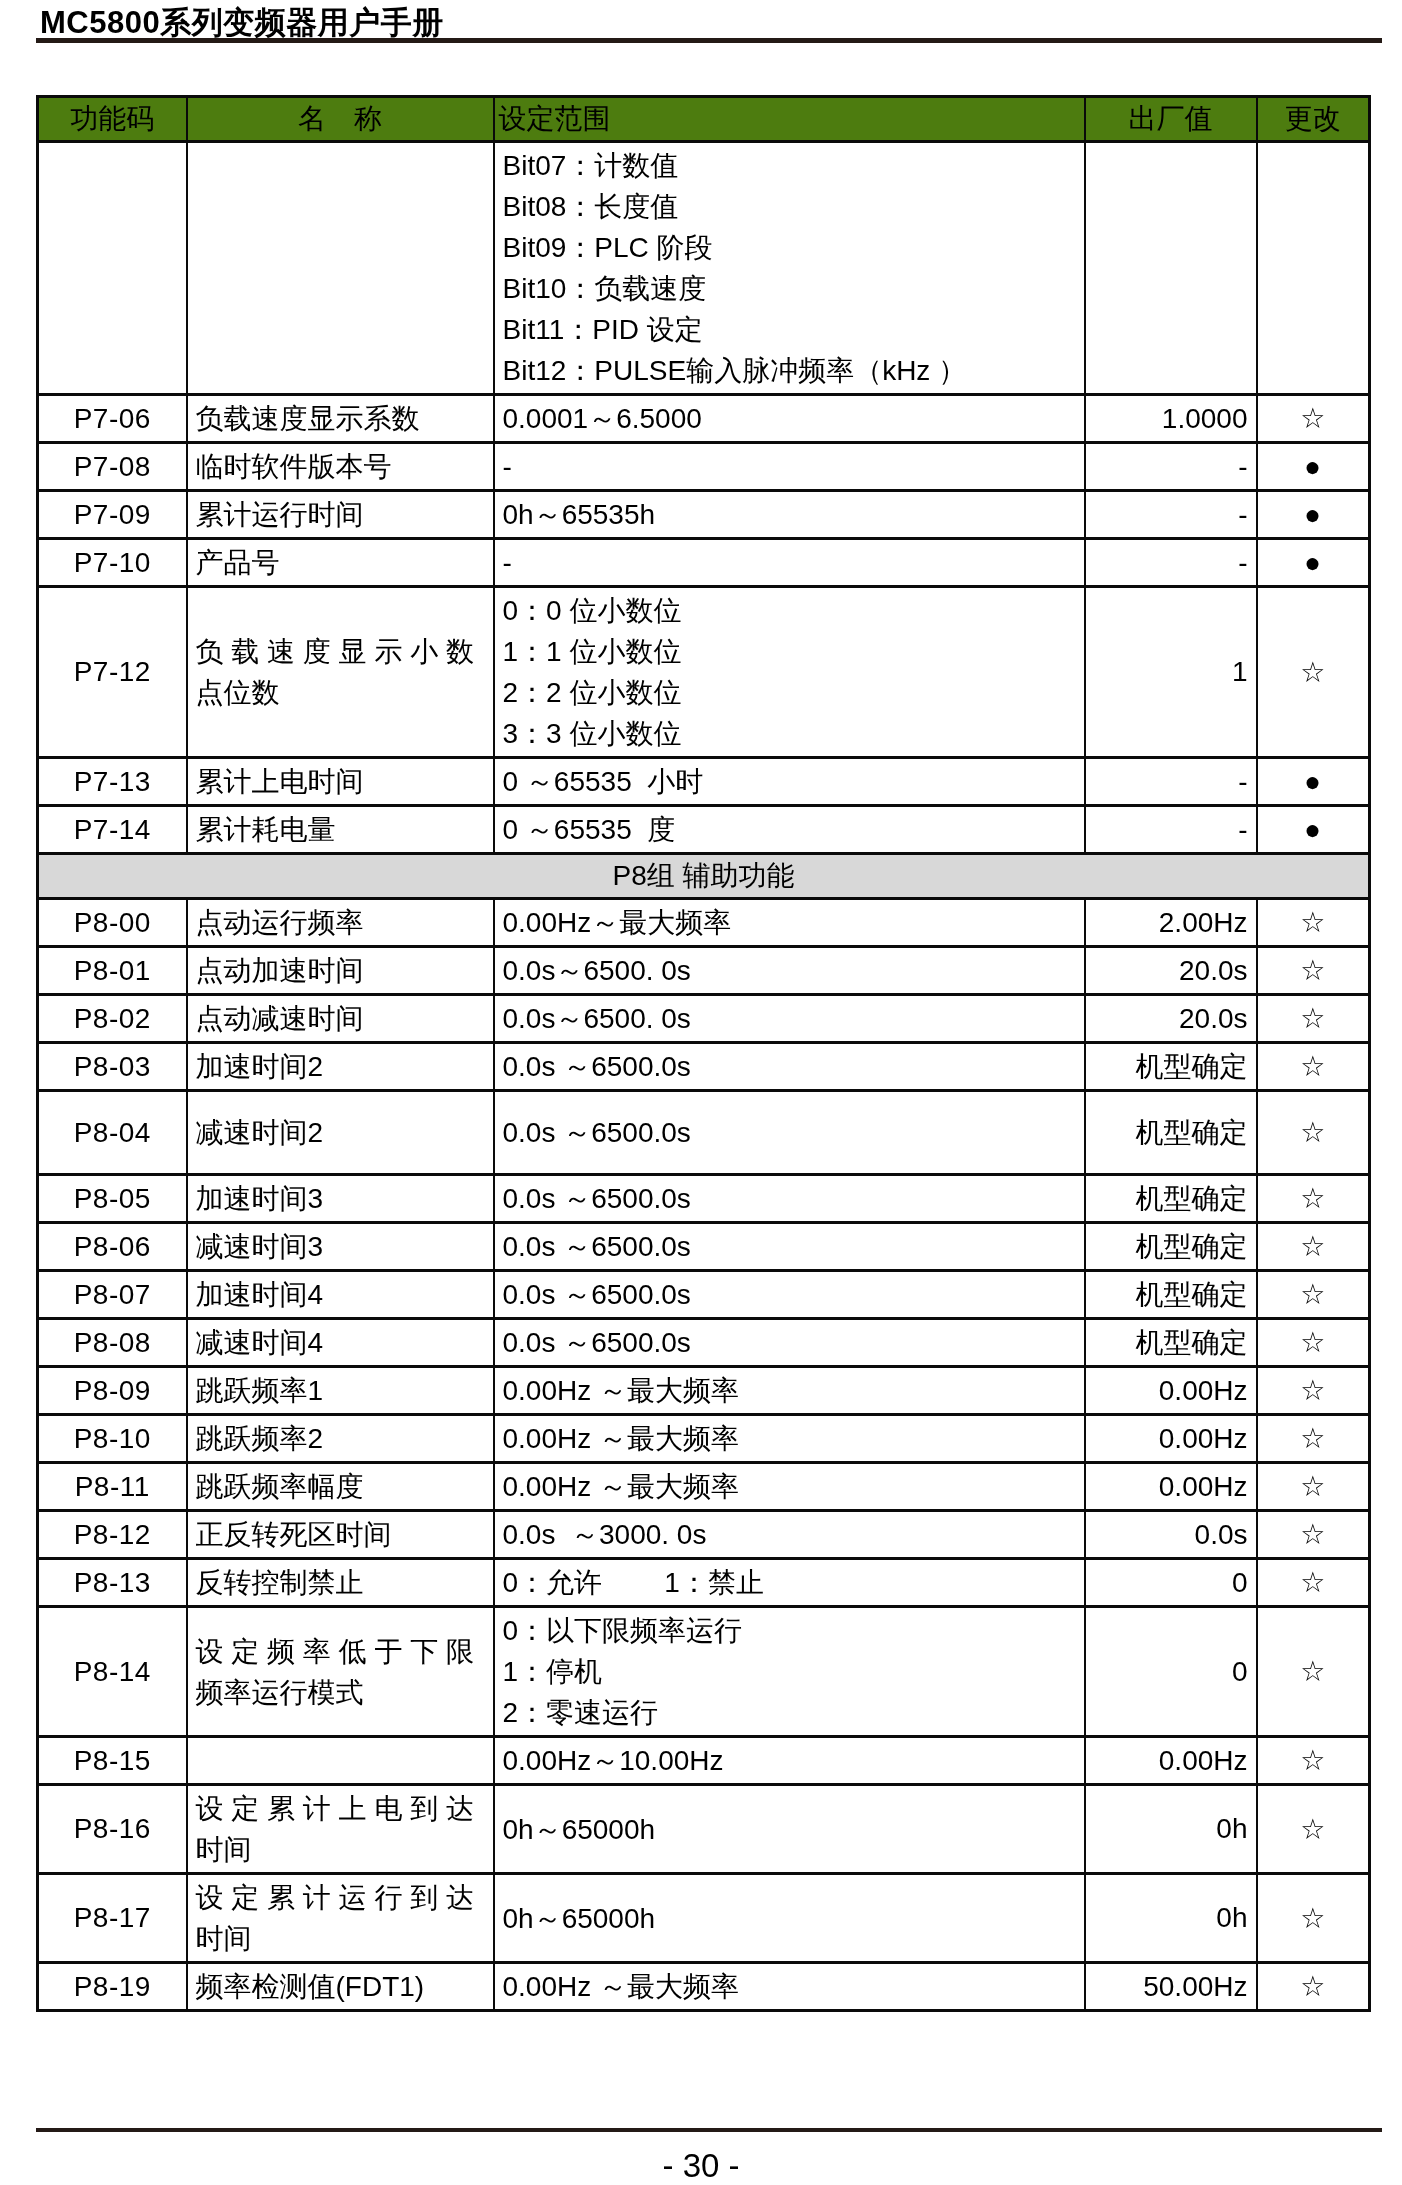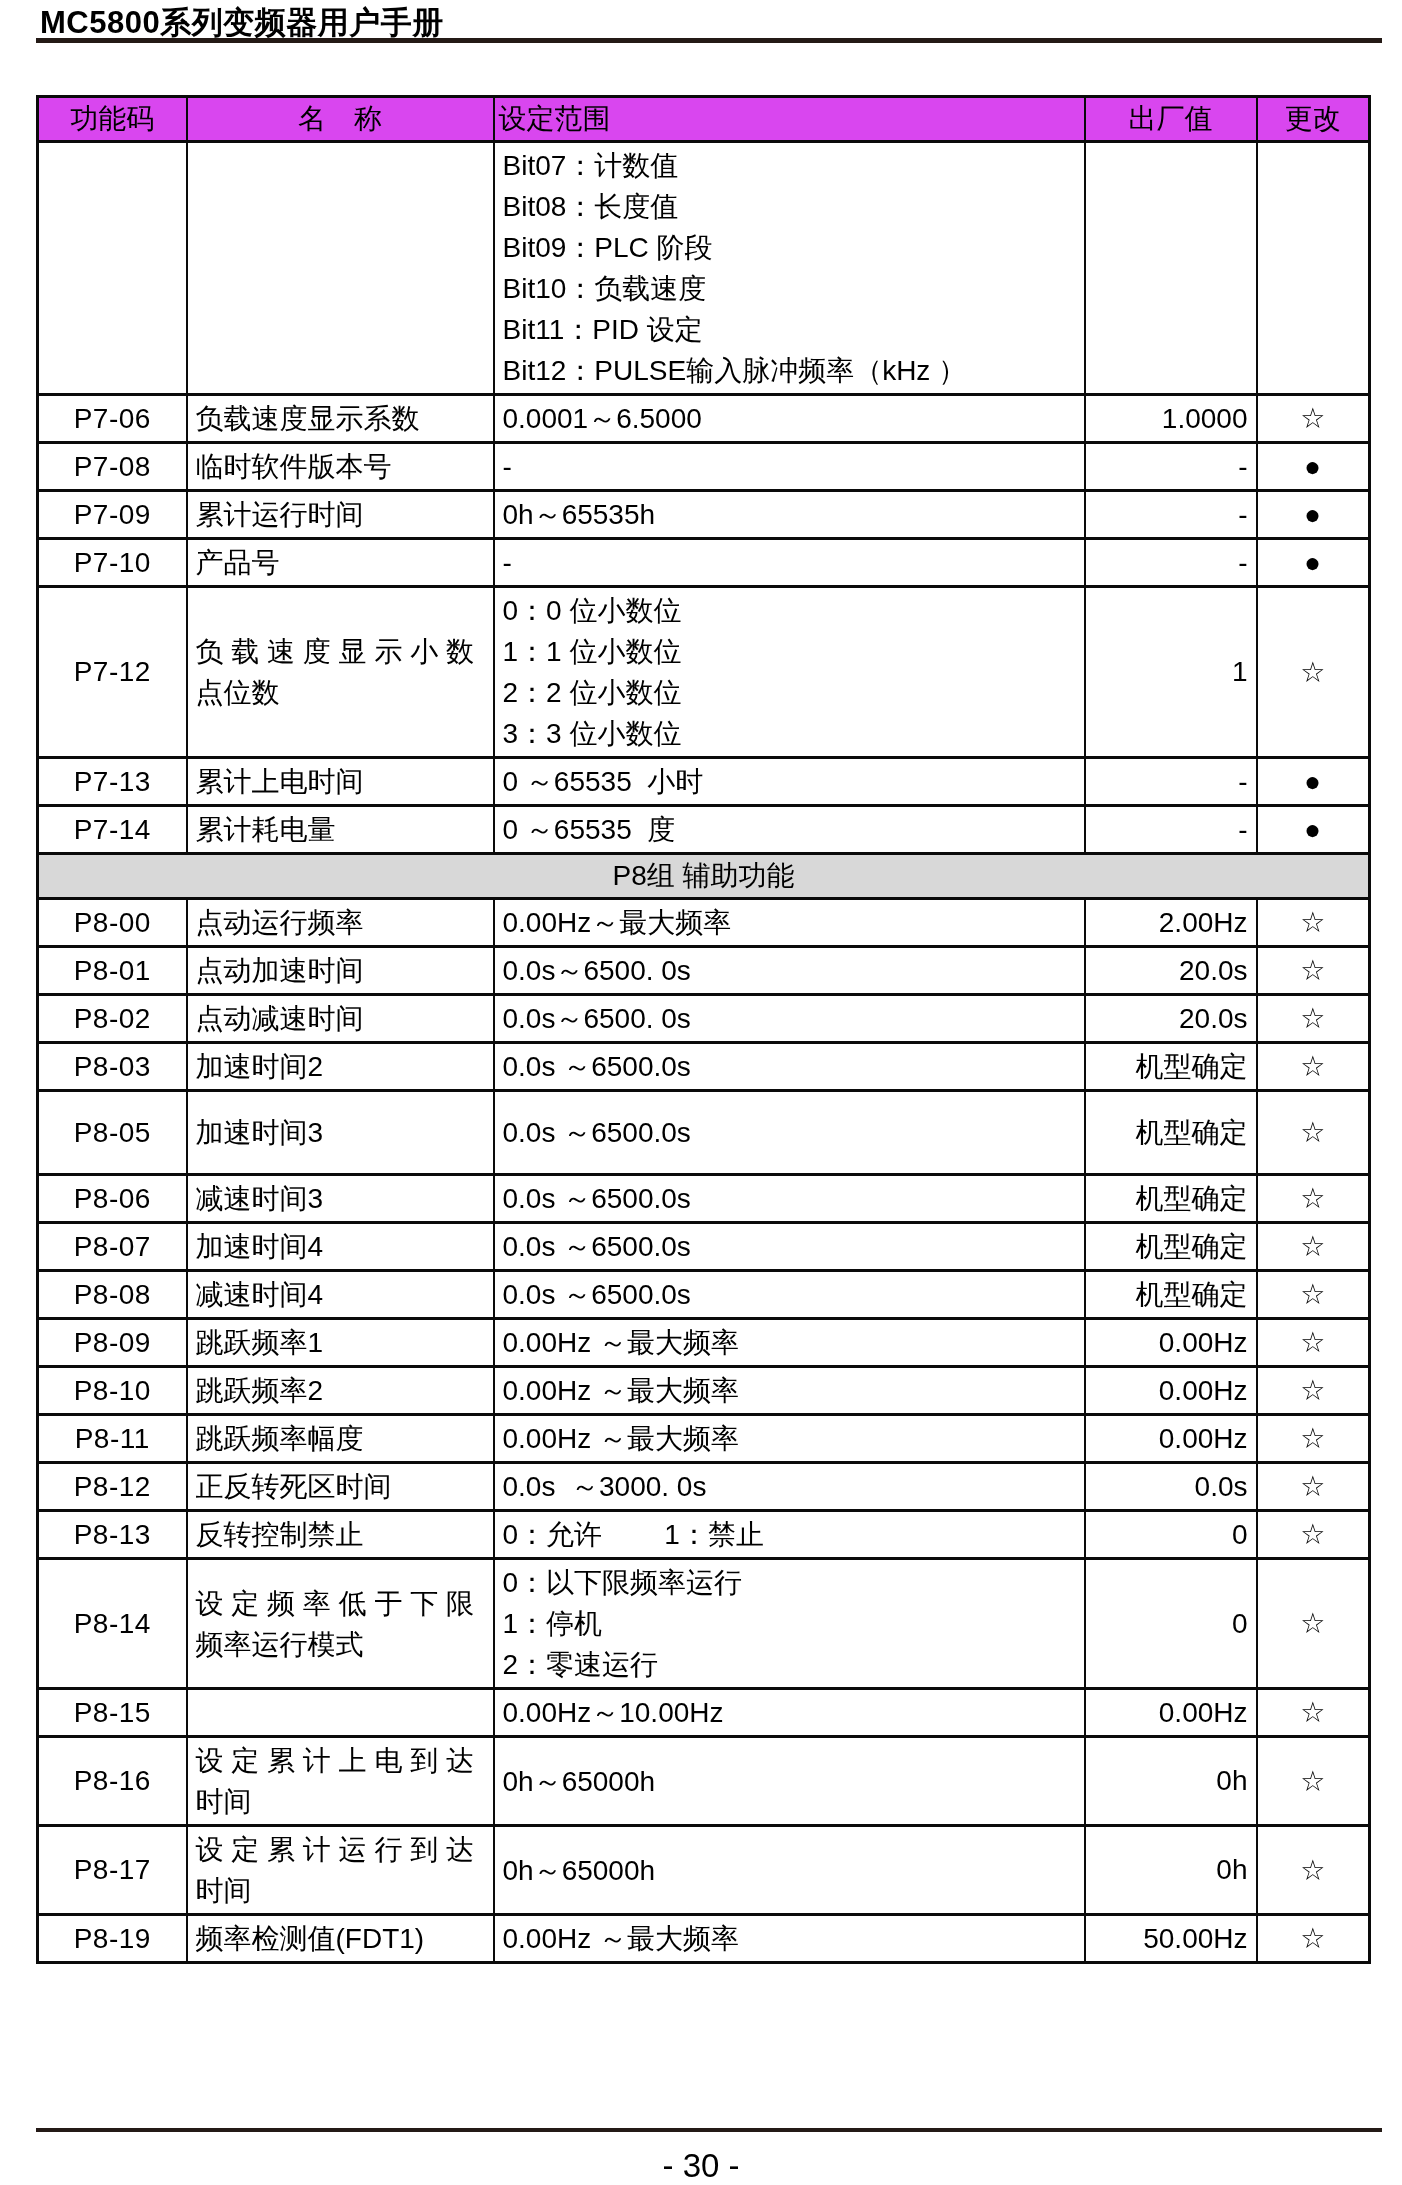--- a/index.html
+++ b/index.html
@@ -42,21 +42,21 @@
     border: 2px solid #0a0a0a;
     border-top-width: 3px;
     border-bottom-width: 3px;
     font-size: 28px;
     vertical-align: middle;
     padding: 2px 8px;
     overflow: hidden;
   }
   .param-table { border: 3px solid #0a0a0a; }
   .param-table thead th {
-    background: #d946ef;
+    background: #4d7c0f;
     font-weight: normal;
     height: 42px;
     text-align: center;
     padding: 2px 4px;
   }
   .param-table thead th.h-range { text-align: left; }
   .param-table td { height: 45px; }
   .c-code   { text-align: center; letter-spacing: 0.5px; }
   .c-name   {
     text-align: left;
@@ -216,20 +216,27 @@
       <td class="c-change">☆</td>
     </tr>
         <tr>
       <td class="c-code">P8-03</td>
       <td class="c-name">加速时间2</td>
       <td class="c-range">0.0s ～6500.0s</td>
       <td class="c-default">机型确定</td>
       <td class="c-change">☆</td>
     </tr>
         <tr>
+      <td class="c-code">P8-04</td>
+      <td class="c-name">减速时间2</td>
+      <td class="c-range">0.0s ～6500.0s</td>
+      <td class="c-default">机型确定</td>
+      <td class="c-change">☆</td>
+    </tr>
+        <tr>
       <td class="c-code">P8-05</td>
       <td class="c-name">加速时间3</td>
       <td class="c-range">0.0s ～6500.0s</td>
       <td class="c-default">机型确定</td>
       <td class="c-change">☆</td>
     </tr>
         <tr>
       <td class="c-code">P8-06</td>
       <td class="c-name">减速时间3</td>
       <td class="c-range">0.0s ～6500.0s</td>

